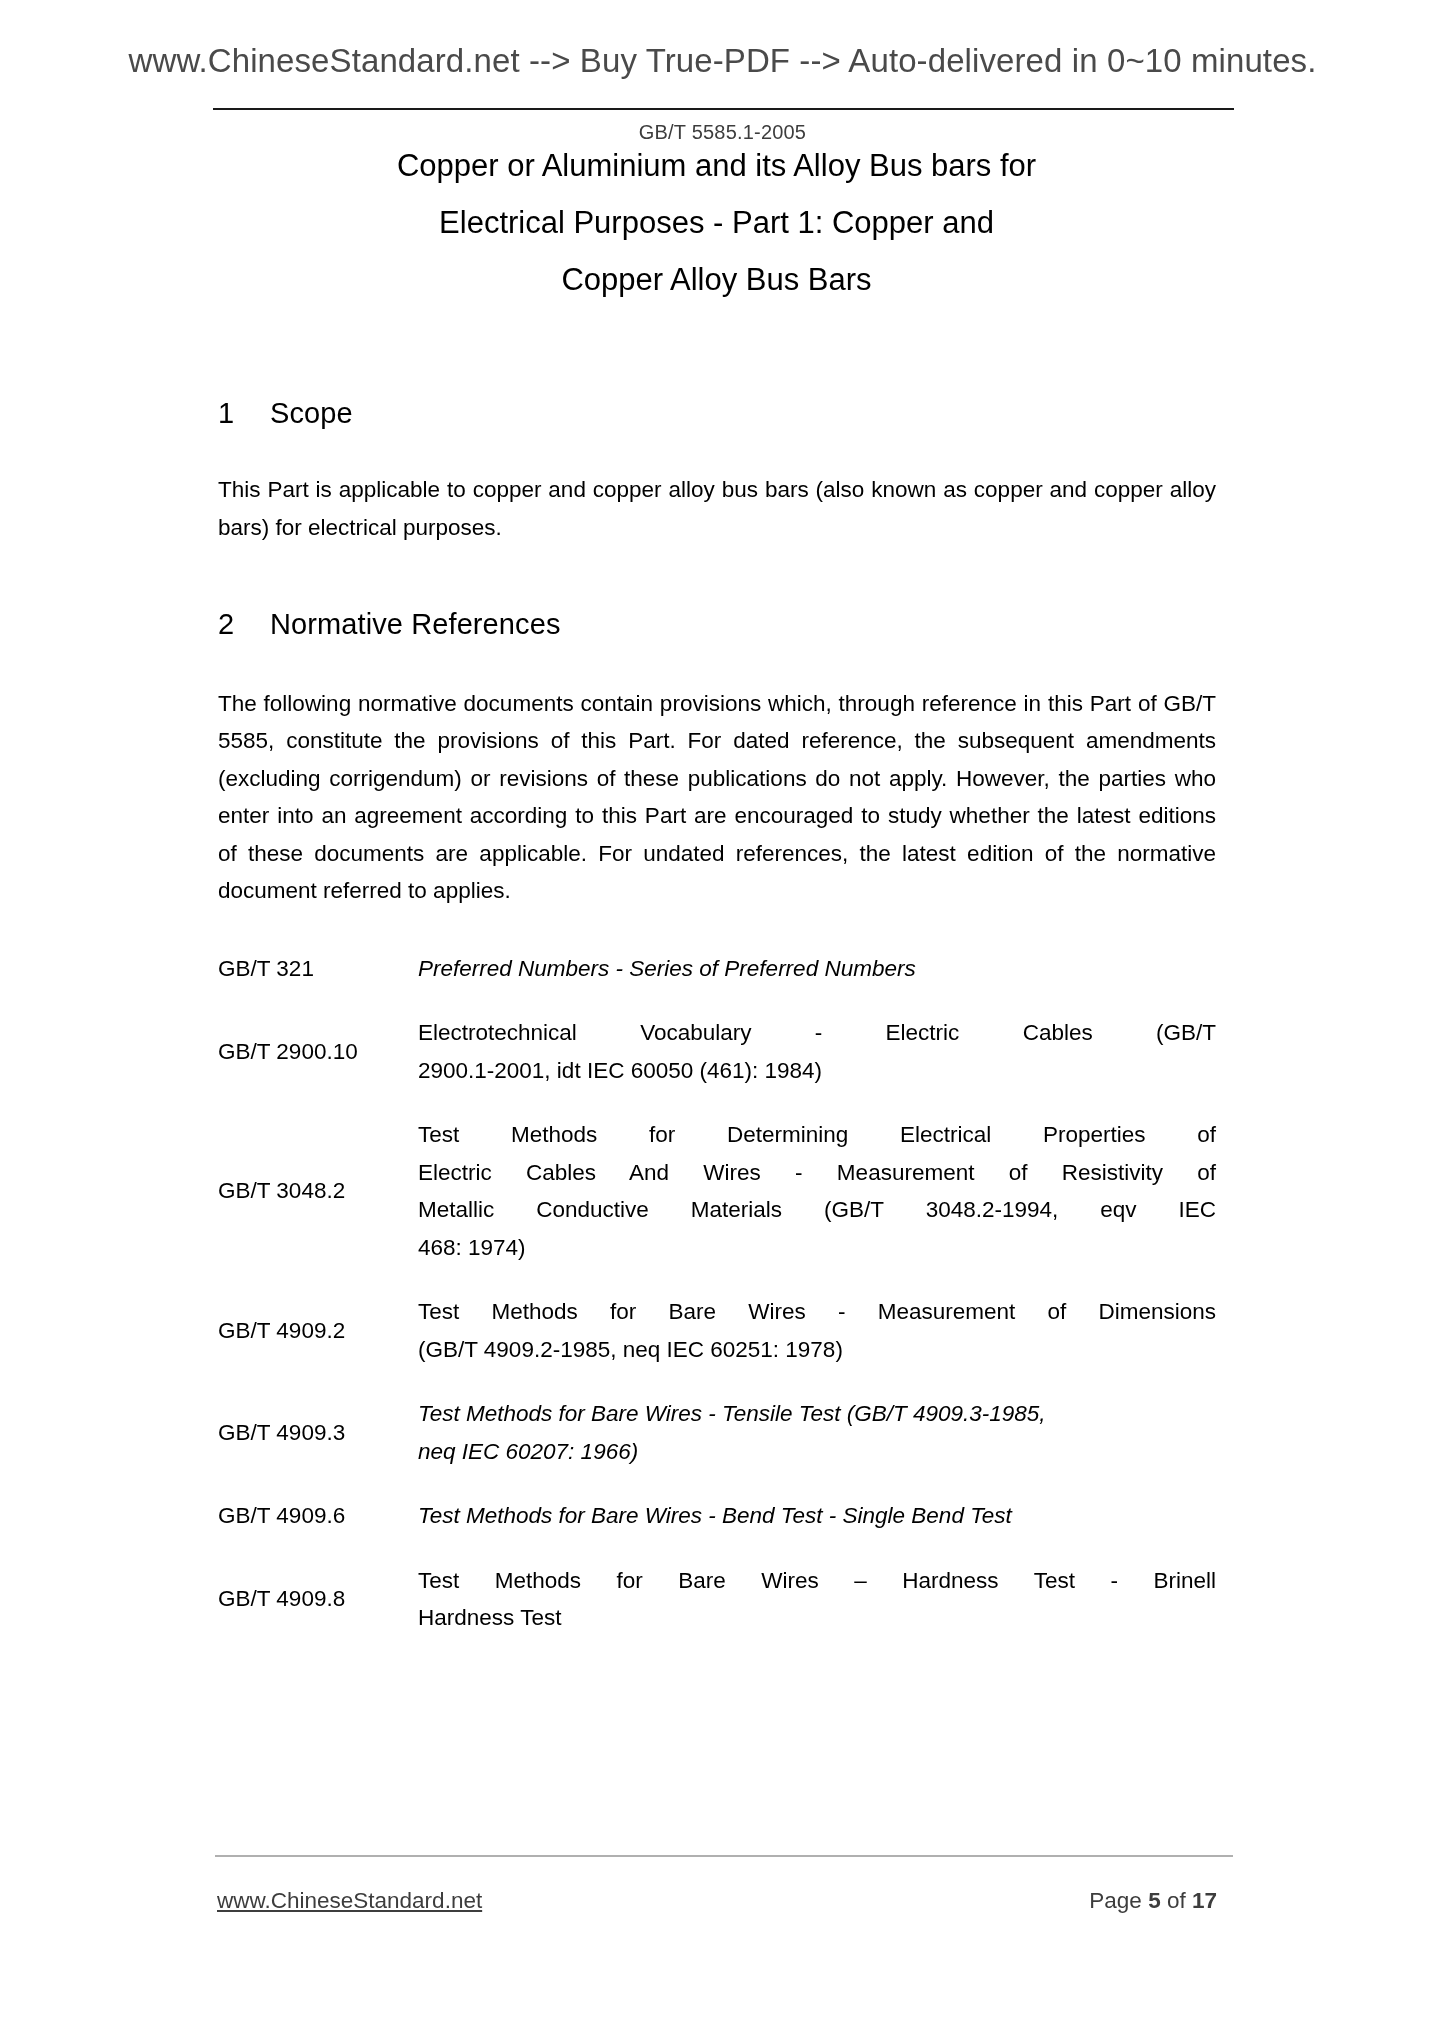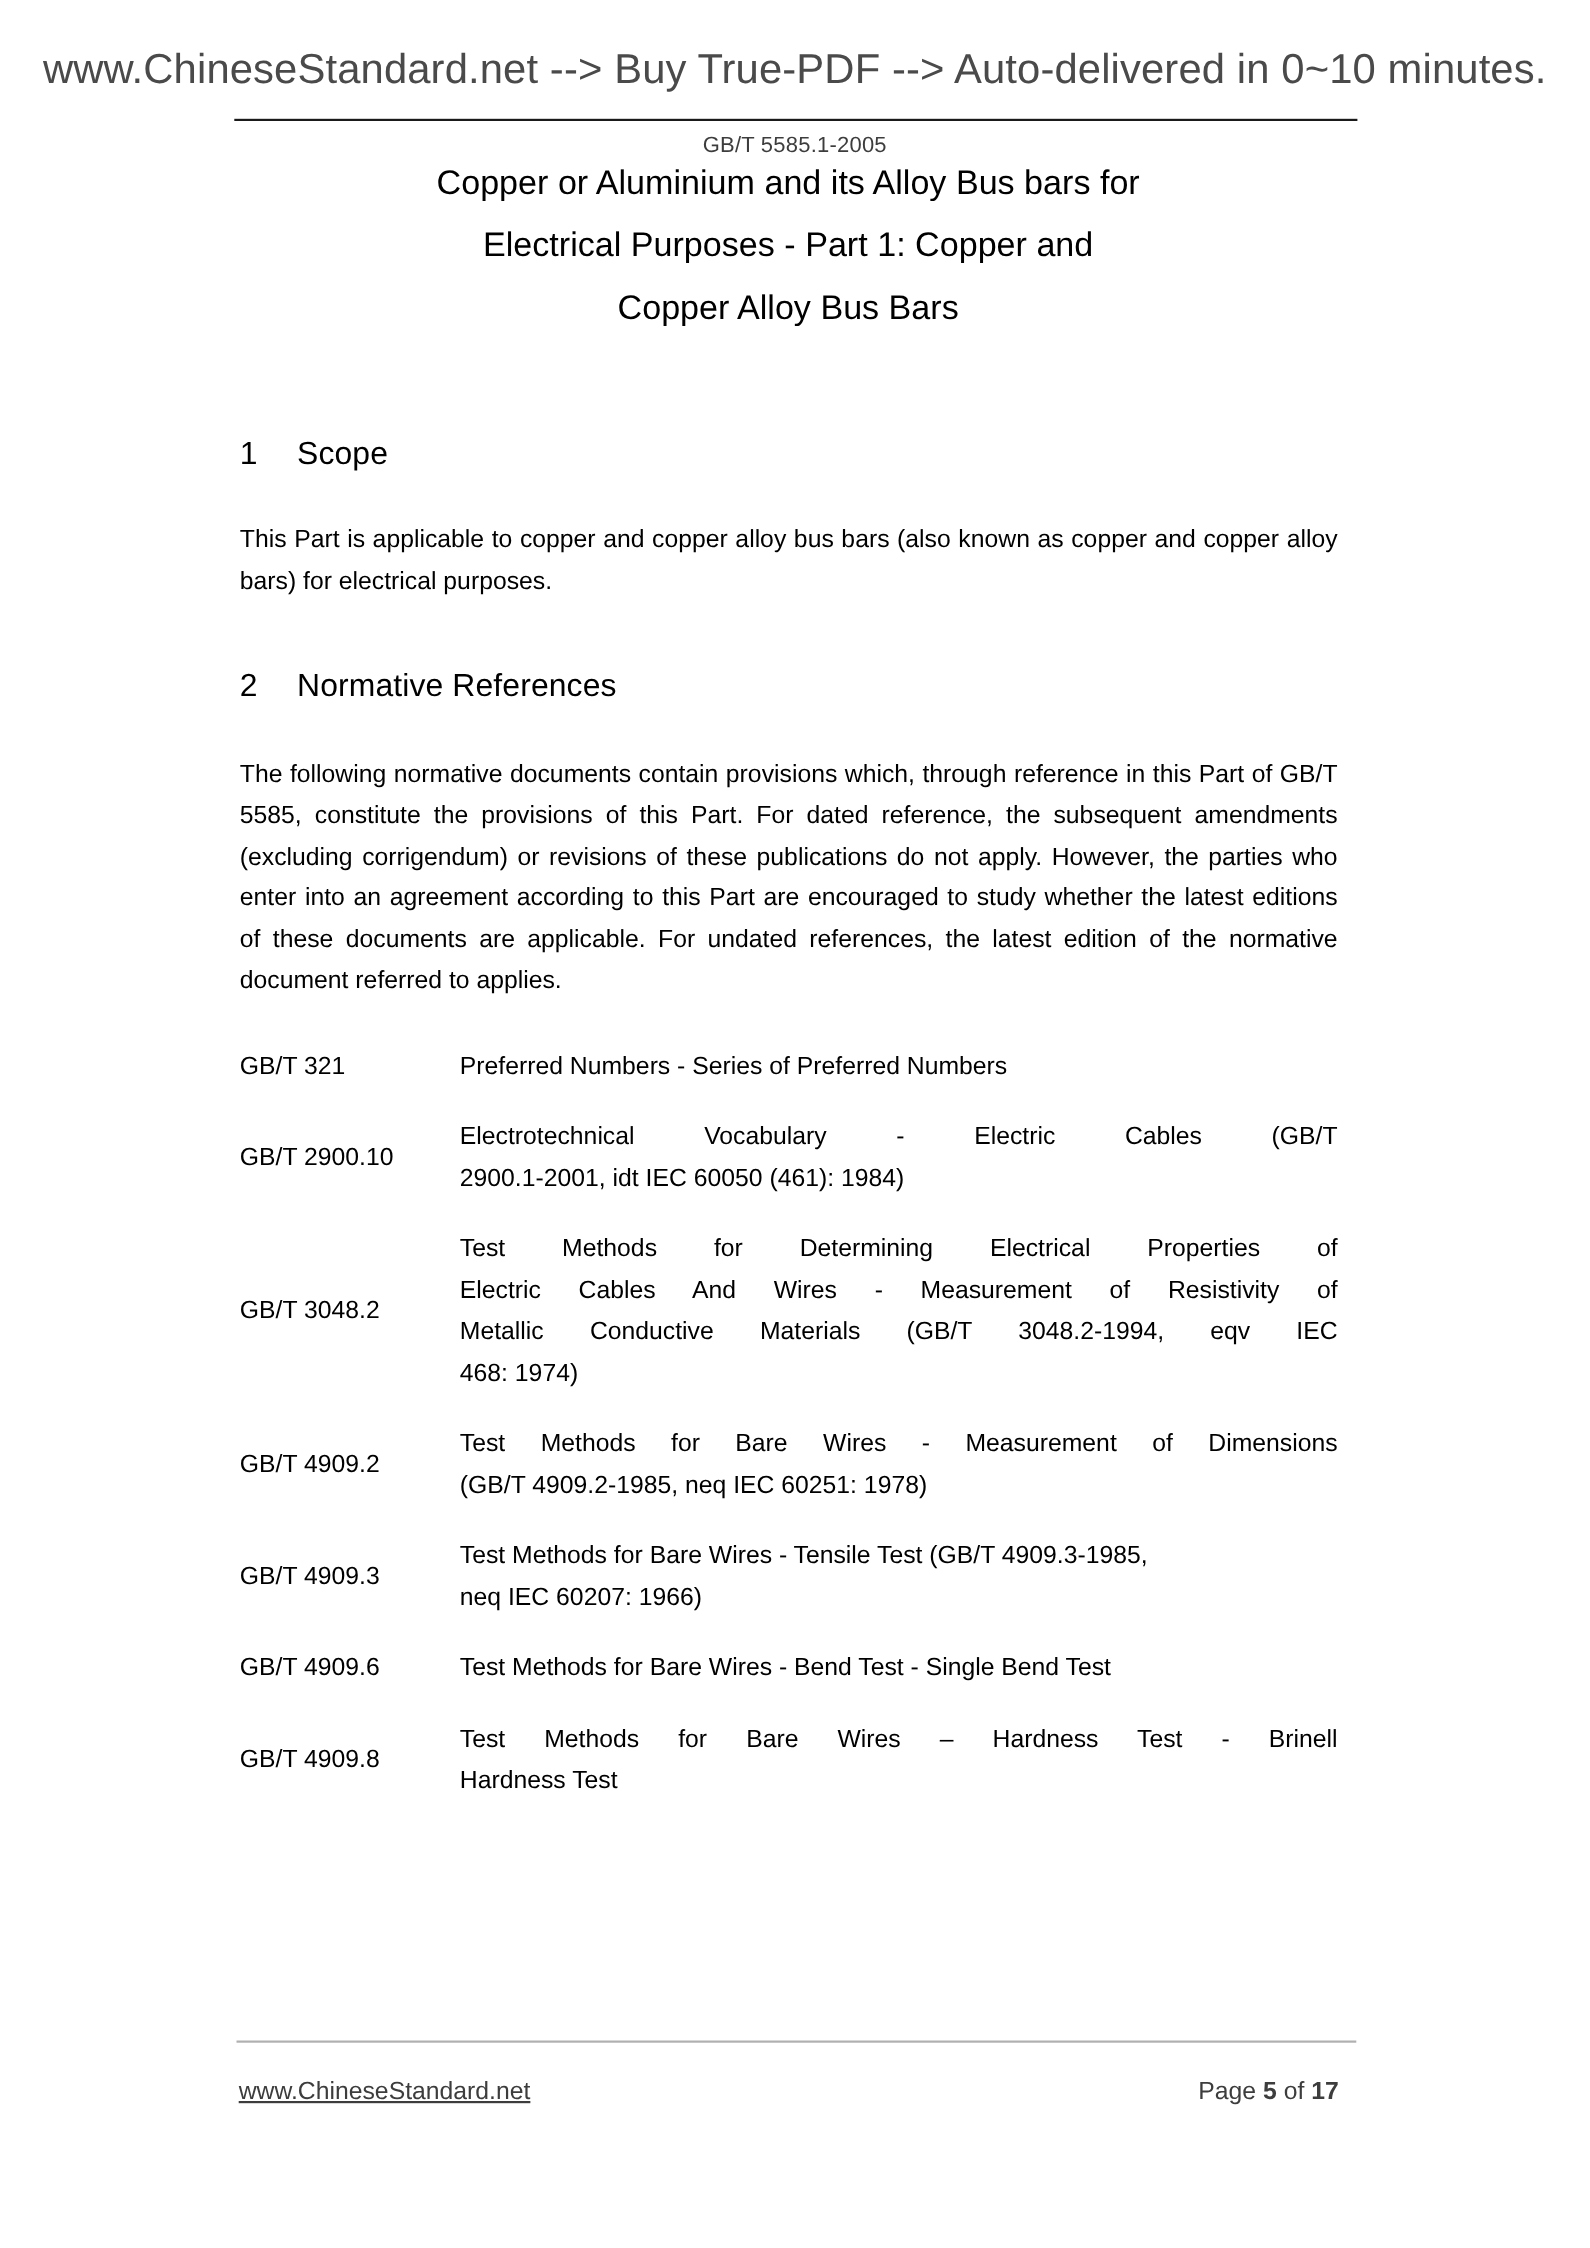--- a/index.html
+++ b/index.html
@@ -26,21 +26,21 @@
     left: 0;
     top: 0;
     width: 1445px;
   }
   .promo-line {
     position: absolute;
     left: 0;
     top: 42px;
     width: 1445px;
     text-align: center;
-    font-size: 38px;
+    font-size: 33px;
     color: #4a4a4a;
     letter-spacing: 0.1px;
     white-space: nowrap;
   }
   .header-std {
     position: absolute;
     left: 0;
     top: 81px;
     width: 1445px;
     text-align: center;
@@ -129,21 +129,21 @@
   }
   .ref-desc.justified { text-align: justify; }
   .ref-desc.justified > .jline {
     display: block;
     text-align: justify;
     text-align-last: justify;
   }
   .ref-desc.justified > .jline.last {
     text-align-last: left;
   }
-  .ref-desc.plain > .pline { display: block; }
+  .ref-desc.plain > .pline { display: block; font-style: italic; }
 
   
   .footer-rule {
     position: absolute;
     left: 215px;
     top: 1855px;
     width: 1018px;
     height: 2px;
     background: #b0b0b0;
   }

